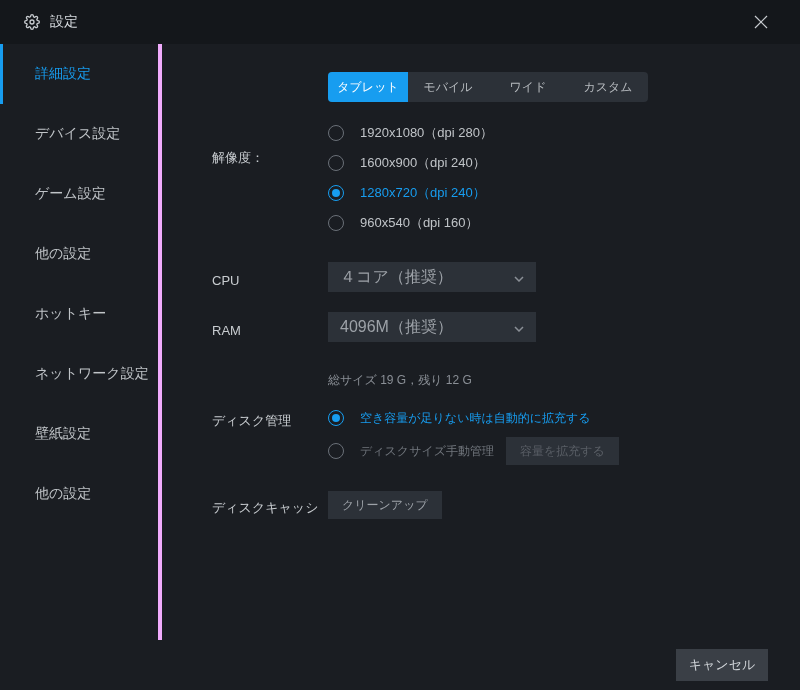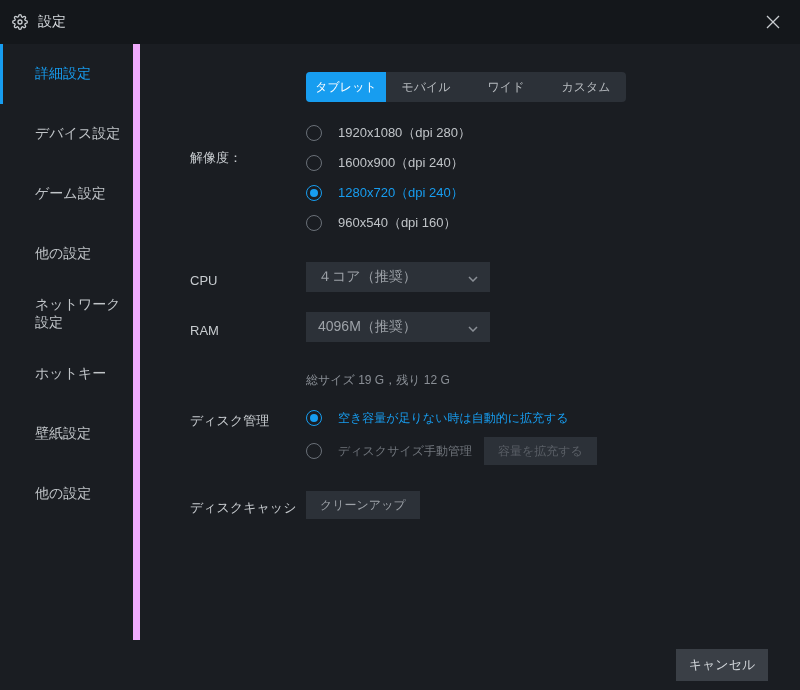--- a/index.html
+++ b/index.html
@@ -9,42 +9,42 @@
     background: #1a1d22;
     font-family: "Meiryo", "Hiragino Sans", sans-serif;
     font-size: 13px;
     color: #c8ccd0;
     overflow: hidden;
   }
   .titlebar {
     height: 44px;
     display: flex;
     align-items: center;
-    padding: 0 12px;
+    padding: 0 24px;
     background: #14171b;
   }
   .titlebar .gear {
     width: 16px; height: 16px;
     margin-right: 10px;
     display: flex; align-items: center; justify-content: center;
   }
   .titlebar .title { color: #d8dce0; font-size: 14px; flex: 1; }
   .titlebar .close {
     width: 30px; height: 30px;
     display: flex; align-items: center; justify-content: center;
     cursor: pointer;
     color: #c8ccd0;
   }
   .body {
     display: flex;
     height: 596px;
   }
   .sidebar {
-    width: 140px;
-    border-right: 7px solid #f0abfc;
+    width: 162px;
+    border-right: 4px solid #f0abfc;
     padding-top: 0;
   }
   .sidebar-item {
     height: 60px;
     display: flex;
     align-items: center;
     padding-left: 32px;
     color: #c0c4c8;
     cursor: pointer;
     border-left: 3px solid transparent;
@@ -104,29 +104,29 @@
   .radio.checked::after {
     content: "";
     width: 8px; height: 8px;
     background: #179df0;
     border-radius: 50%;
   }
   .radio-label { color: #c0c4c8; font-size: 13px; }
   .radio-row.checked .radio-label { color: #179df0; }
   .radio-row.dim .radio-label { color: #70757c; }
   .select {
-    width: 184px;
+    width: 208px;
     height: 30px;
     background: #2c3138;
     border: none;
     display: flex;
     align-items: center;
     padding: 8px 12px;
     color: #9da2a8;
-    font-size: 14px;
+    font-size: 16px;
     cursor: pointer;
     position: relative;
   }
   .select .chev {
     position: absolute;
     right: 12px;
     top: 50%;
     transform: translateY(-50%);
   }
   .disk-text {
@@ -194,24 +194,24 @@
     <div class="sidebar-item">
         <span>デバイス設定</span>
       </div>
     <div class="sidebar-item">
         <span>ゲーム設定</span>
       </div>
     <div class="sidebar-item">
         <span>他の設定</span>
       </div>
     <div class="sidebar-item">
+        <span>ホットキー</span>
+      </div>
+    <div class="sidebar-item">
         <span>ネットワーク設定</span>
-      </div>
-    <div class="sidebar-item">
-        <span>ホットキー</span>
       </div>
     <div class="sidebar-item">
         <span>壁紙設定</span>
       </div>
     <div class="sidebar-item">
         <span>他の設定</span>
       </div>
   </div>
 
   <div class="content">

